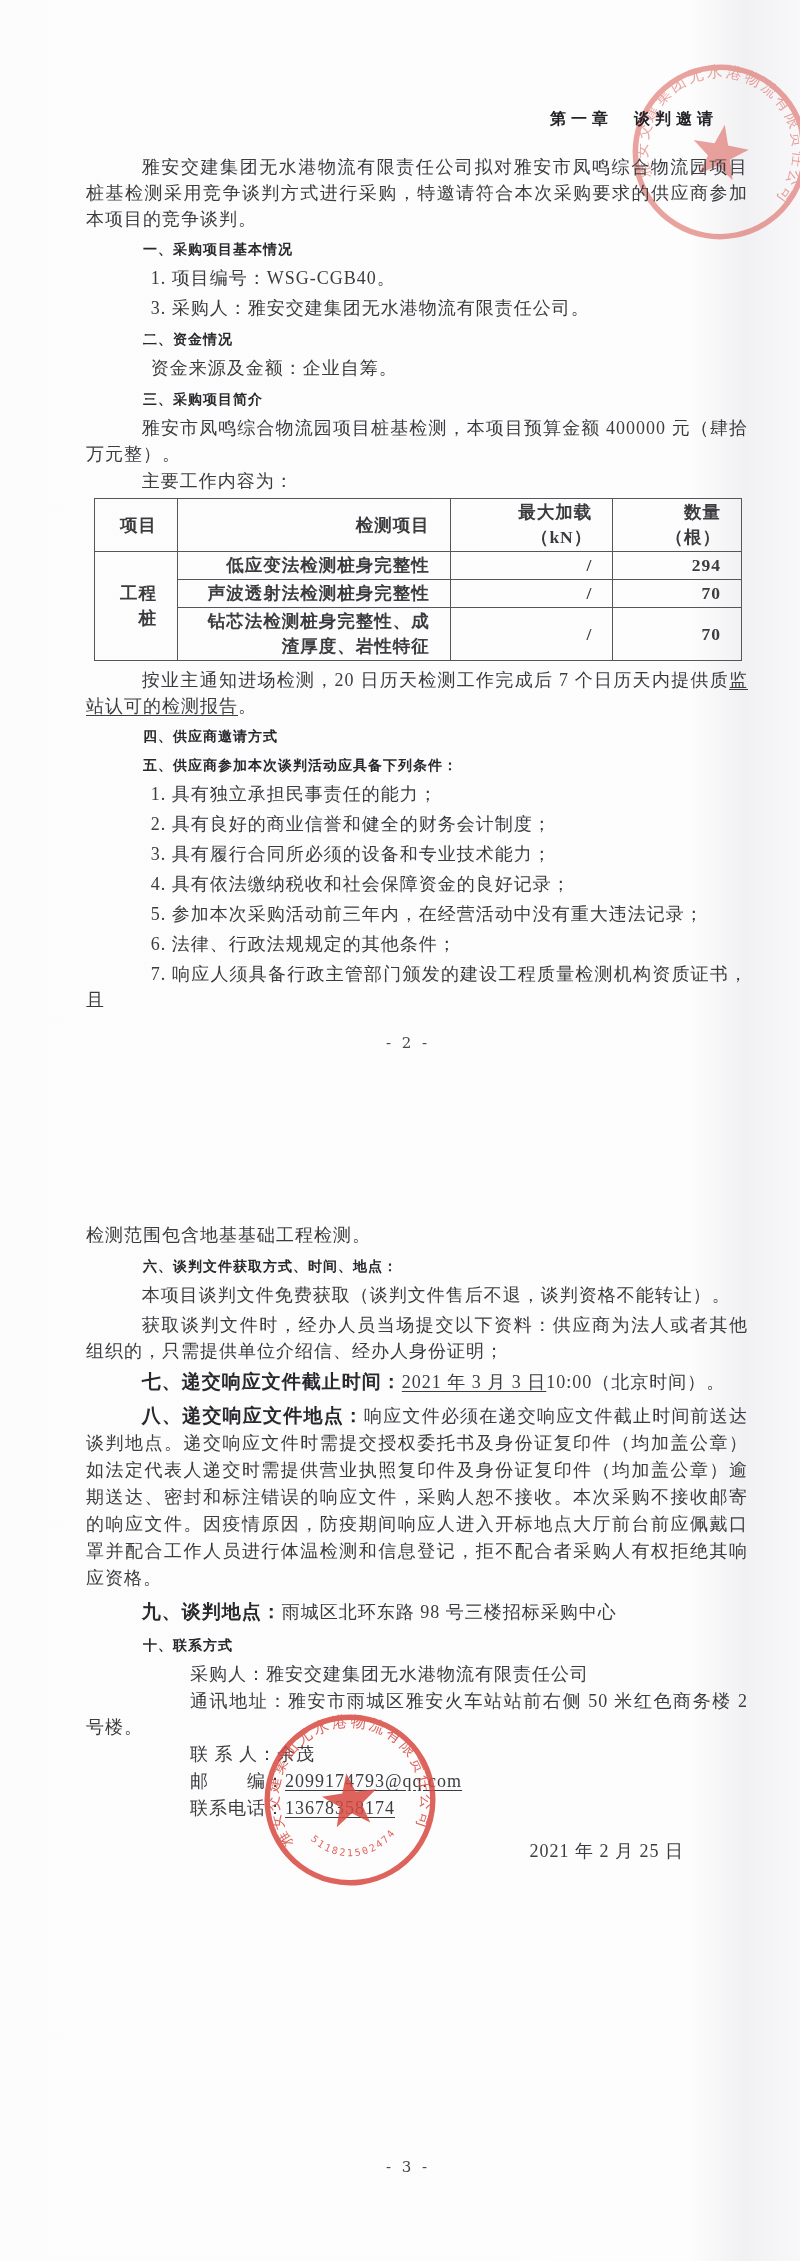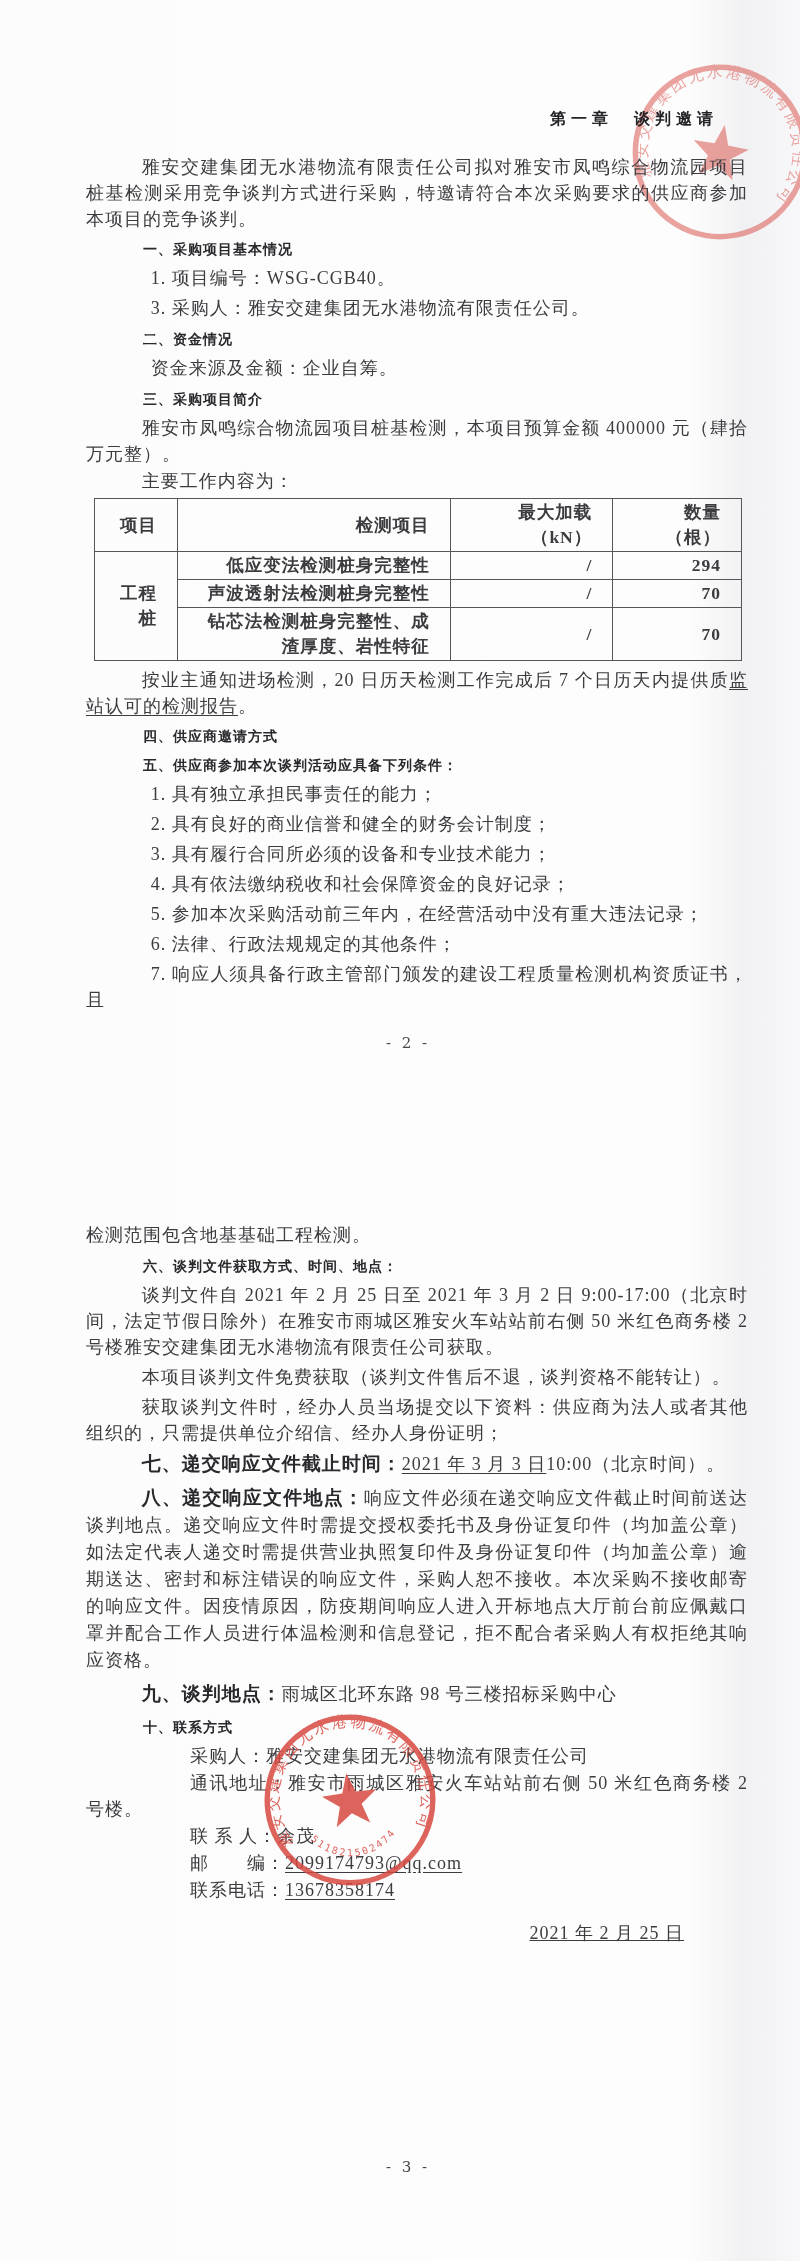--- a/index.html
+++ b/index.html
@@ -38,21 +38,21 @@
     border:1.4px solid #55555a;text-align:right;vertical-align:middle;
     padding:1px 20px;font-weight:700;line-height:25px;letter-spacing:1px;
   }
   table.work th{height:30px;}
   td.group{width:54px;}
   .col-item{width:330px;}
   .col-load{width:152px;margin-top:36px;}
   .col-qty{width:104px;}
   .contact p.cline{margin-left:104px;}
   .addr{text-indent:104px;}
-  .date{font-size:18px;letter-spacing:1px;text-align:right;padding-right:64px;text-decoration:underline;}
+  .date{font-size:18px;letter-spacing:1px;text-align:right;padding-right:64px;}
   .pagenum{position:absolute;left:0;width:816px;text-align:center;font-size:15px;color:#47474c;letter-spacing:3px;font-family:"DejaVu Serif",serif;}
   .pn2{top:1034px;}
   .pn3{top:2158px;}
   .stamp{position:absolute;pointer-events:none;}
   .stamp1{left:628px;top:60px;width:184px;height:184px;opacity:.5;transform:rotate(10deg);}
   .stamp2{left:260px;top:1710px;width:180px;height:180px;opacity:.85;transform:rotate(-8deg);}
 </style>
 </head>
 <body>
 
@@ -125,21 +125,20 @@
     <p class="body li">6. 法律、行政法规规定的其他条件；</p>
     <p class="body li">7. 响应人须具备行政主管部门颁发的建设工程质量检测机构资质证书，且</p>
   </div>
 
   <div class="pagenum pn2">- 2 -</div>
 
   <div class="content c2">
     <p class="body">检测范围包含地基基础工程检测。</p>
 
     <h2 class="mt">六、谈判文件获取方式、时间、地点：</h2>
-    <p class="body indent">谈判文件自 2021 年 2 月 25 日至 2021 年 3 月 2 日 9:00-17:00（北京时间，法定节假日除外）在雅安市雨城区雅安火车站站前右侧 50 米红色商务楼 2 号楼雅安交建集团无水港物流有限责任公司获取。</p>
     <p class="body indent">本项目谈判文件免费获取（谈判文件售后不退，谈判资格不能转让）。</p>
     <p class="body indent">获取谈判文件时，经办人员当场提交以下资料：供应商为法人或者其他组织的，只需提供单位介绍信、经办人身份证明；</p>
 
     <p class="inhead"><span class="h">七、递交响应文件截止时间：</span><span class="u">2021 年 3 月 3 日</span><span>10:00（北京时间）。</span></p>
 
     <p class="inhead"><span class="h">八、递交响应文件地点：</span><span>响应文件必须在递交响应文件截止时间前送达谈判地点。递交响应文件时需提交授权委托书及身份证复印件（均加盖公章）如法定代表人递交时需提供营业执照复印件及身份证复印件（均加盖公章）逾期送达、密封和标注错误的响应文件，采购人恕不接收。本次采购不接收邮寄的响应文件。因疫情原因，防疫期间响应人进入开标地点大厅前台前应佩戴口罩并配合工作人员进行体温检测和信息登记，拒不配合者采购人有权拒绝其响应资格。</span></p>
 
     <p class="inhead"><span class="h">九、谈判地点：</span><span>雨城区北环东路 98 号三楼招标采购中心</span></p>
 
     <h2>十、联系方式</h2>

